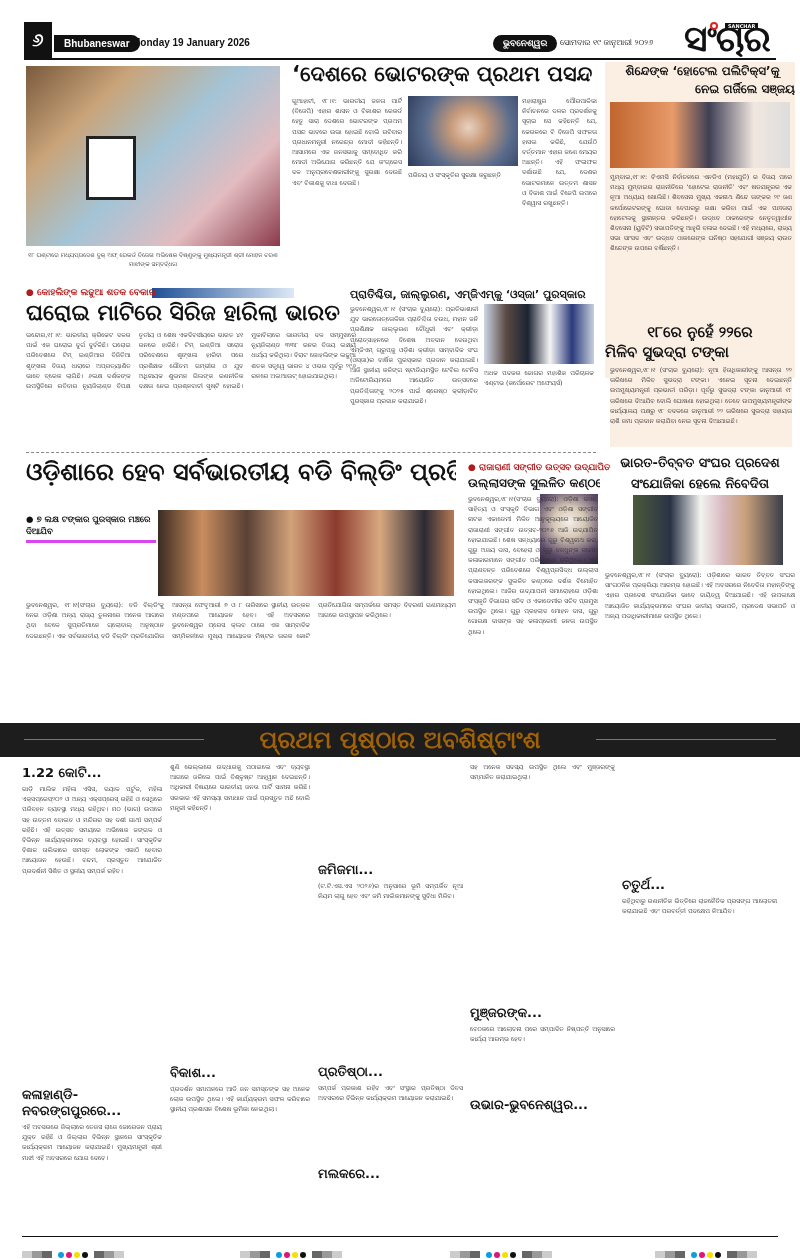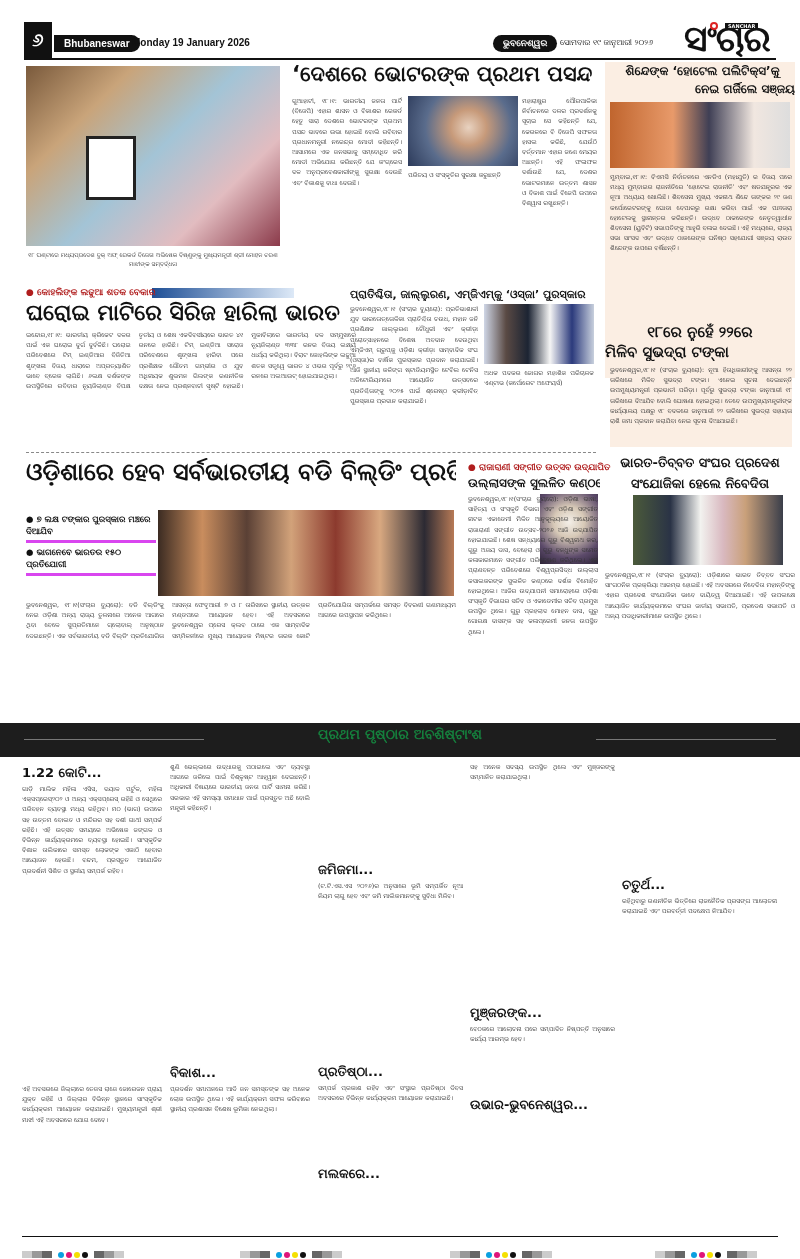--- a/index.html
+++ b/index.html
@@ -14,21 +14,21 @@
 .logo-dot{width:8px;height:8px;border-radius:50%;border:2px solid #d22;}
 .head{font-family:"DejaVu Sans",sans-serif;font-weight:bold;color:#111;white-space:nowrap;overflow:hidden}
 .txt{font-size:6.3px;line-height:10.2px;color:#333;text-align:justify;overflow:hidden}
 .col{overflow:hidden}
 .photo{overflow:hidden}
 .cap{font-size:6px;line-height:9px;color:#333;text-align:center}
 .kicker{font-size:9px;font-weight:bold;color:#b01d1d}
 .bullet{font-size:8.5px;line-height:12px;font-weight:bold;border-bottom:3px solid #d946ef;padding:3px 0}
 .bullet:before{content:"● ";}
 .banner{left:0;top:723px;width:800px;height:34px;background:#1d1d1d}
-.banner-txt{color:#15803d;font-size:14px;font-weight:bold}
+.banner-txt{color:#a16207;font-size:24px;font-weight:bold}
 .sub{font-size:13px;font-weight:bold;margin:3px 0 3px}
 .shade{background:#fbeee3}
 .swatch{width:6px;height:6px;border-radius:50%;display:inline-block;margin:0 1px}
 .grey{width:10px;height:7px;display:inline-block}
 </style>
 </head>
 <body>
 
 <div class="abs hdr"></div>
 <div class="abs pgno">୬</div>
@@ -75,38 +75,38 @@
 <div class="abs head" style="left:350px;top:288px;width:245px;font-size:11px">ପ୍ରାତିଶ୍ଚିତା, ଜାଲ୍ଲୁରଣ, ଏମ୍‌ଜିଏମ୍‌କୁ ‘ଓସ୍‌ଜା’ ପୁରସ୍କାର</div>
 <div class="abs txt" style="left:350px;top:304px;width:128px;height:140px">ଭୁବନେଶ୍ୱର,୧୮।୧ (ସଂଚାର ବ୍ୟୁରୋ): ପ୍ରତିଭାଶାଳୀ ଯୁବ ଭାରତୋତ୍ତୋଳିକା ପ୍ରାତିଶ୍ଚିତା ଚଉଧ, ମହାନ ଜନି ପ୍ରଶିକ୍ଷକ ଜାଲ୍ଲୁରଣ ଚୌଧୁରୀ ଏବଂ କ୍ରୀଡ଼ା ପ୍ରୋତ୍ସାହନରେ ବିଶେଷ ଅବଦାନ ଦେଉଥିବା ଏମ୍‌ଜିଏମ୍ ଗ୍ରୁପ୍‌କୁ ଓଡ଼ିଶା କ୍ରୀଡ଼ା ସାମ୍ବାଦିକ ସଂଘ (ଓସ୍‌ଜା)ର ବାର୍ଷିକ ପୁରସ୍କାର ପ୍ରଦାନ କରାଯାଇଛି। ଆଜି ସ୍ଥାନୀୟ କଳିଙ୍ଗ ଷ୍ଟାଡିୟମସ୍ଥିତ ଟେବିଲ ଟେନିସ ଅଡିଟୋରିୟମରେ ଆୟୋଜିତ ଉତ୍ସବରେ ପ୍ରତିଶ୍ଚିତାଙ୍କୁ ୨୦୨୫ ପାଇଁ ଶ୍ରେଷ୍ଠ କ୍ରୀଡ଼ାବିତ୍ ପୁରସ୍କାର ପ୍ରଦାନ କରାଯାଇଛି।</div>
 <div class="abs photo" style="left:484px;top:304px;width:110px;height:60px;background:linear-gradient(90deg,#cfd6e6 0%,#5a4a44 20%,#1c2433 40%,#f5f5f5 60%,#2b3a7c 80%,#c8d0dd 100%)"></div>
 <div class="abs txt" style="left:484px;top:368px;width:110px;height:76px">ଅଧକ ପଦକର ଜୋଗର ମହାଶିକ ପରିଚାଳକ ଏଣ୍ଟାଭ (କର୍ପୋରେଟ ଅଫେୟର୍ସ)</div>
 
 <div class="abs" style="left:26px;top:452px;width:570px;border-top:1px dashed #888"></div>
 
 <div class="abs head" style="left:26px;top:458px;width:430px;font-size:24px">ଓଡ଼ିଶାରେ ହେବ ସର୍ବଭାରତୀୟ ବଡି ବିଲ୍ଡିଂ ପ୍ରତିଯୋଗିତା</div>
 <div class="abs" style="left:26px;top:510px;width:130px">
   <div class="bullet">୭ ଲକ୍ଷ ଟଙ୍କାର ପୁରସ୍କାର ମଞ୍ଚରେ ଦିଆଯିବ</div>
-  <div class="bullet">ଭାଗନେବେ ଭାରତର ୧୫୦ ପ୍ରତିଯୋଗୀ</div>
 </div>
 <div class="abs photo" style="left:158px;top:510px;width:296px;height:86px;background:linear-gradient(90deg,#3b2b22 0%,#c98d5e 15%,#5a4035 30%,#d2a27a 45%,#8c3a2e 60%,#d8a880 75%,#2c2a33 90%,#b77a56 100%)"></div>
 <div class="abs txt" style="left:26px;top:600px;width:430px;height:118px;column-count:3;column-gap:8px">ଭୁବନେଶ୍ୱର, ୧୮।୧(ସଂଚାର ବ୍ୟୁରୋ): ବଡି ବିଲ୍ଡିଂକୁ ନେଇ ଓଡ଼ିଶା ଅନ୍ୟ ରାଜ୍ୟ ତୁଳନାରେ ଅନେକ ଆଗରେ ଥିବା ବେଳେ ସୁପ୍ରତିମାନେ ଗ୍ଲୋବାଲ୍ ଅନୁଷ୍ଠାନ ଦେଇଛନ୍ତି। ଏକ ସର୍ବଭାରତୀୟ ବଡି ବିଲ୍ଡିଂ ପ୍ରତିଯୋଗିତା ଆସନ୍ତା ଫେବୃଆରୀ ୭ ଓ ୮ ତାରିଖରେ ସ୍ଥାନୀୟ ଉତ୍କଳ ମଣ୍ଡପରେ ଆୟୋଜନ ହେବ। ଏହି ଅବସରରେ ଭୁବନେଶ୍ୱର ପ୍ରେସ କ୍ଲବ ଠାରେ ଏକ ସାମ୍ବାଦିକ ସମ୍ମିଳନୀରେ ମୁଖ୍ୟ ଆୟୋଜକ ମିଷ୍ଟର ତାରକ କୋଟି ପ୍ରତିଯୋଗିତା ସମ୍ପର୍କରେ ସମସ୍ତ ବିବରଣୀ ଗଣମାଧ୍ୟମ ଆଗରେ ଉପସ୍ଥାପନ କରିଥିଲେ।</div>
 
 <div class="abs kicker" style="left:468px;top:462px">● <span>ରାଜାରାଣୀ ସଙ୍ଗୀତ ଉତ୍ସବ ଉଦ୍‌ଯାପିତ</span></div>
 <div class="abs head" style="left:468px;top:476px;width:132px;font-size:12px">ଉଲ୍ଲାସଙ୍କ ସୁଲଳିତ କଣ୍ଠରେ ଦର୍ଶକ ବିମୋହିତ</div>
 <div class="abs photo" style="left:540px;top:494px;width:58px;height:70px;background:radial-gradient(circle at 50% 40%,#f4efe8 0%,#d7c9b7 30%,#5c4a6a 70%,#2d2438 100%)"></div>
 <div class="abs txt" style="left:468px;top:494px;width:130px;height:224px">ଭୁବନେଶ୍ୱର,୧୮।୧(ସଂଚାର ବ୍ୟୁରୋ): ଓଡ଼ିଶା ଭାଷା, ସାହିତ୍ୟ ଓ ସଂସ୍କୃତି ବିଭାଗ ଏବଂ ଓଡ଼ିଶା ସଙ୍ଗୀତ ନାଟକ ଏକାଡେମୀ ମିଳିତ ଆନୁକୂଲ୍ୟରେ ଆୟୋଜିତ ରାଜାରାଣୀ ସଙ୍ଗୀତ ଉତ୍ସବ-୨୦୨୬ ଆଜି ଉଦ୍‌ଯାପିତ ହୋଇଯାଇଛି। ଶେଷ ସନ୍ଧ୍ୟାରେ ଗୁରୁ ବିଶ୍ୱନାଥ କର, ଗୁରୁ ଅଜୟ ଦାସ, ବେହେରା ଓ ଗୁରୁ ବନ୍ଧୁଙ୍କ ସମେତ କଳାକାରମାନେ ସଙ୍ଗୀତ ପରିବେଷଣ କରିଥିଲେ। ଏକ ପ୍ରାଣବନ୍ତ ପରିବେଶରେ ବିଶ୍ୱପ୍ରସିଦ୍ଧ ଉଲ୍ଲାସ କସାଲକରଙ୍କ ସୁଲଳିତ କଣ୍ଠରେ ଦର୍ଶକ ବିମୋହିତ ହୋଇଥିଲେ। ଆଜିର ଉଦ୍‌ଯାପନୀ ସମାରୋହରେ ଓଡ଼ିଶା ସଂସ୍କୃତି ବିଭାଗର ସଚିବ ଓ ଏକାଡେମୀର ସଚିବ ପ୍ରମୁଖ ଉପସ୍ଥିତ ଥିଲେ। ଗୁରୁ ପ୍ରହଲାଦ ମୋହନ ଦାସ, ଗୁରୁ ଗୋରକ୍ଷ ଦାସଙ୍କ ସହ କଳାପ୍ରେମୀ ଜନତା ଉପସ୍ଥିତ ଥିଲେ।</div>
 
 <div class="abs banner"></div>
 <div class="abs" style="left:24px;top:739px;width:180px;border-top:1px solid #777"></div>
 <div class="abs" style="left:596px;top:739px;width:180px;border-top:1px solid #777"></div>
 <div class="abs banner-txt" style="left:210px;top:726px;width:380px;text-align:center">ପ୍ରଥମ ପୃଷ୍ଠାର ଅବଶିଷ୍ଟାଂଶ</div>
 
 <div class="abs" style="left:22px;top:762px;width:140px;height:435px;overflow:hidden">
   <div class="sub">1.22 କୋଟି...</div>
   <div class="txt" style="height:300px">ଗାଡ଼ି ମାଲିକ ମହିଳା ଏସିସ, ଦୟାଳ ପର୍ଟୁଳ, ମହିଳା ଏକ୍ସପ୍ରେସ୍‌୨୦୨ ଓ ଅନ୍ୟ ଏକ୍ସପ୍ରେସ୍ ରହିଛି ଓ ସେଥିରେ ପରିବହନ ବ୍ୟବସ୍ଥା ମଧ୍ୟ ରହିଥିବ। ମଠ (ଭାଗ) ଉପରେ ସହ ଉତ୍ତମ ବୋଲତ ଓ ମନ୍ଦିରର ସହ ଦଶୀ ଗାଥୀ ସମ୍ପର୍କ ରହିଛି। ଏହି ଉତ୍ସବ ସମୟରେ ଅଭିଷେକ ଜଙ୍ଗଳ ଓ ବିଭିନ୍ନ କାର୍ଯ୍ୟକ୍ରମରେ ବ୍ୟବସ୍ଥା ହୋଇଛି। ସାଂସ୍କୃତିକ ବିଶାଳ ତାଲିକାରେ ସମସ୍ତ ଲୋକଙ୍କ ଏକାଠି ହେବାର ଆୟୋଜନ ହେଉଛି। ବନ୍ଦମ, ପ୍ରସ୍ତୁତ ଆଯୋଜିତ ପ୍ରଦର୍ଶନୀ ସିଶିତ ଓ ସ୍ଥଳୀୟ ସମ୍ପର୍କ ରହିବ।</div>
+  <div class="sub">କଳାହାଣ୍ଡି-ନବରଙ୍ଗପୁରରେ...</div>
   <div class="txt">ଏହି ଅବସରରେ ଜିଲ୍ଲାରେ ତେଜସ ରାଜେ ଜୋରେଜନ ପ୍ରାୟ ଯୁକ୍ତ ରହିଛି ଓ ଜିଲ୍ଲାର ବିଭିନ୍ନ ସ୍ଥାନରେ ସାଂସ୍କୃତିକ କାର୍ଯ୍ୟକ୍ରମ ଆୟୋଜନ କରାଯାଇଛି। ମୁଖ୍ୟମନ୍ତ୍ରୀ ଶ୍ରୀ ମାଝୀ ଏହି ଅବସରରେ ଯୋଗ ଦେବେ।</div>
 </div>
 <div class="abs" style="left:170px;top:762px;width:140px;height:435px;overflow:hidden">
   <div class="txt" style="height:300px">ଶୁଣି ଭେଲ୍ଲରେ ଉଦ୍ଧାରକୁ ପଠାଇଲେ ଏବଂ ବ୍ୟବସ୍ଥା ଆଗରେ ଜଳିଲେ ପାଇଁ ବିଶ୍ଳୁଷ୍ଟ ଆହ୍ୱାନ ଦେଇଛନ୍ତି। ଅଧିକାରୀ ବିଷୟରେ ଭାରତୀୟ ଜନତା ପାର୍ଟି ସାମନା କରିଛି। ସରକାର ଏହି ସମସ୍ୟା ସମାଧାନ ପାଇଁ ପ୍ରସ୍ତୁତ ଅଛି ବୋଲି ମନ୍ତ୍ରୀ କହିଛନ୍ତି।</div>
   <div class="sub">ବିକାଶ...</div>
   <div class="txt">ପ୍ରଦର୍ଶନ ସମାପନରେ ଆଦି ଜନ ସମସ୍ତଙ୍କ ସହ ଅନେକ ଲୋକ ଉପସ୍ଥିତ ଥିଲେ। ଏହି କାର୍ଯ୍ୟକ୍ରମ ସଫଳ କରିବାରେ ସ୍ଥାନୀୟ ପ୍ରଶାସନ ବିଶେଷ ଭୂମିକା ନେଇଥିଲା।</div>
 </div>
 <div class="abs" style="left:318px;top:762px;width:145px;height:435px;overflow:hidden">
   <div class="sub" style="margin-top:100px">ଜମିଜମା...</div>
   <div class="txt" style="height:180px">(ଟ.ଟି.ଏସ.ଏସ ୨୦୨୬)ର ଅନୁସାରେ ଭୂମି ସମ୍ପର୍କିତ ନୂଆ ନିୟମ ଲାଗୁ ହେବ ଏବଂ ଜମି ମାଲିକମାନଙ୍କୁ ସୁବିଧା ମିଳିବ।</div>

